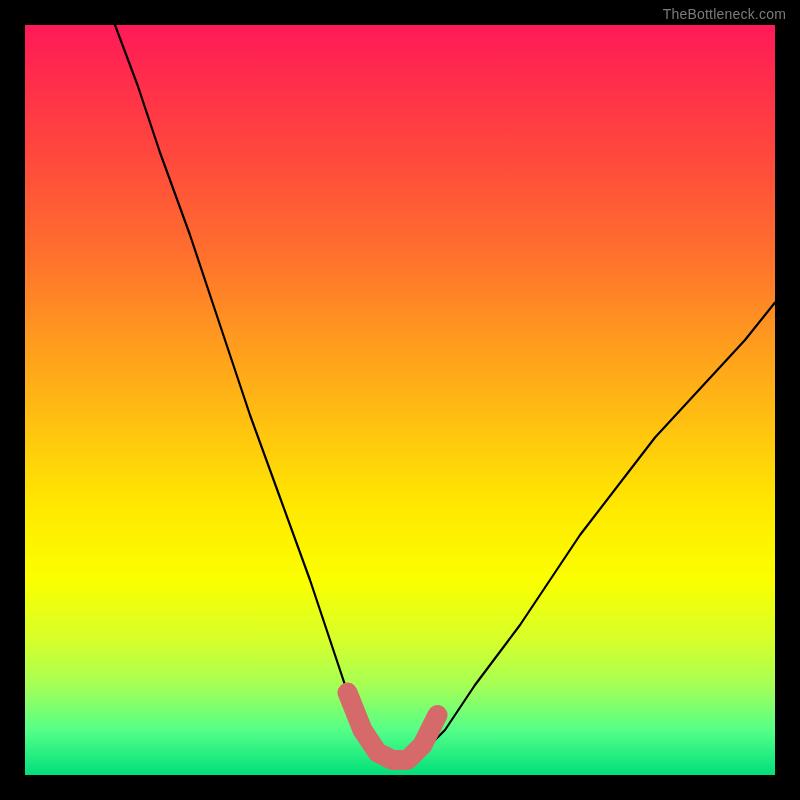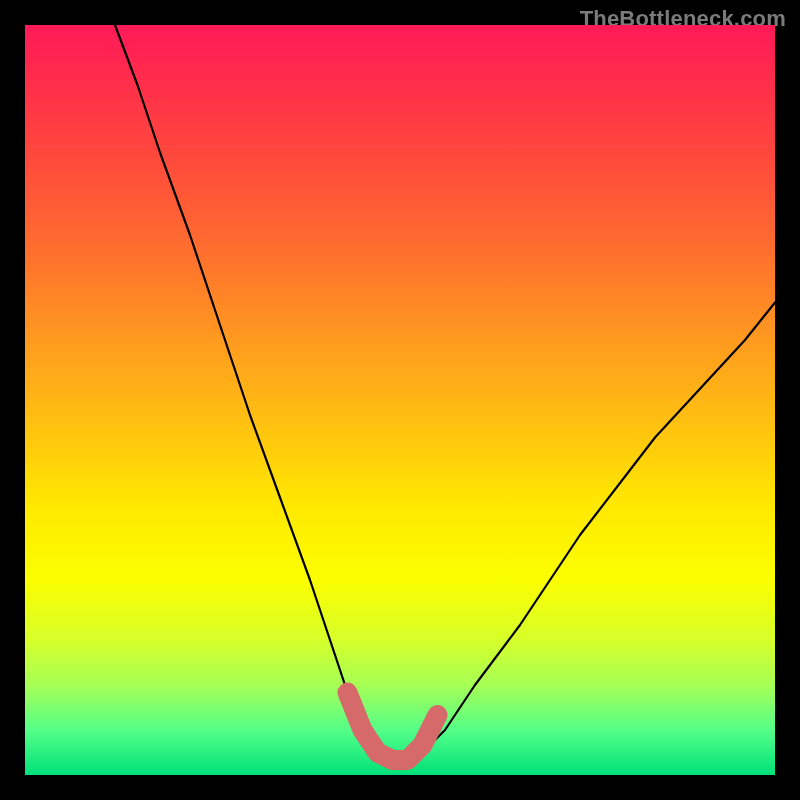--- a/index.html
+++ b/index.html
@@ -39,22 +39,22 @@
       #a6ff55 88%,
       #55ff88 94%,
       #00e07a 100%
     );
   }
   .watermark {
     position: absolute;
     top: 6px;
     right: 14px;
     color: #7b7b7b;
-    font-size: 22px;
-    font-weight: 700;
+    font-size: 14px;
+    font-weight: 400;
     letter-spacing: 0.2px;
     user-select: none;
   }
   svg.curve {
     position: absolute;
     left: 0;
     top: 0;
     width: 750px;
     height: 750px;
     overflow: visible;

